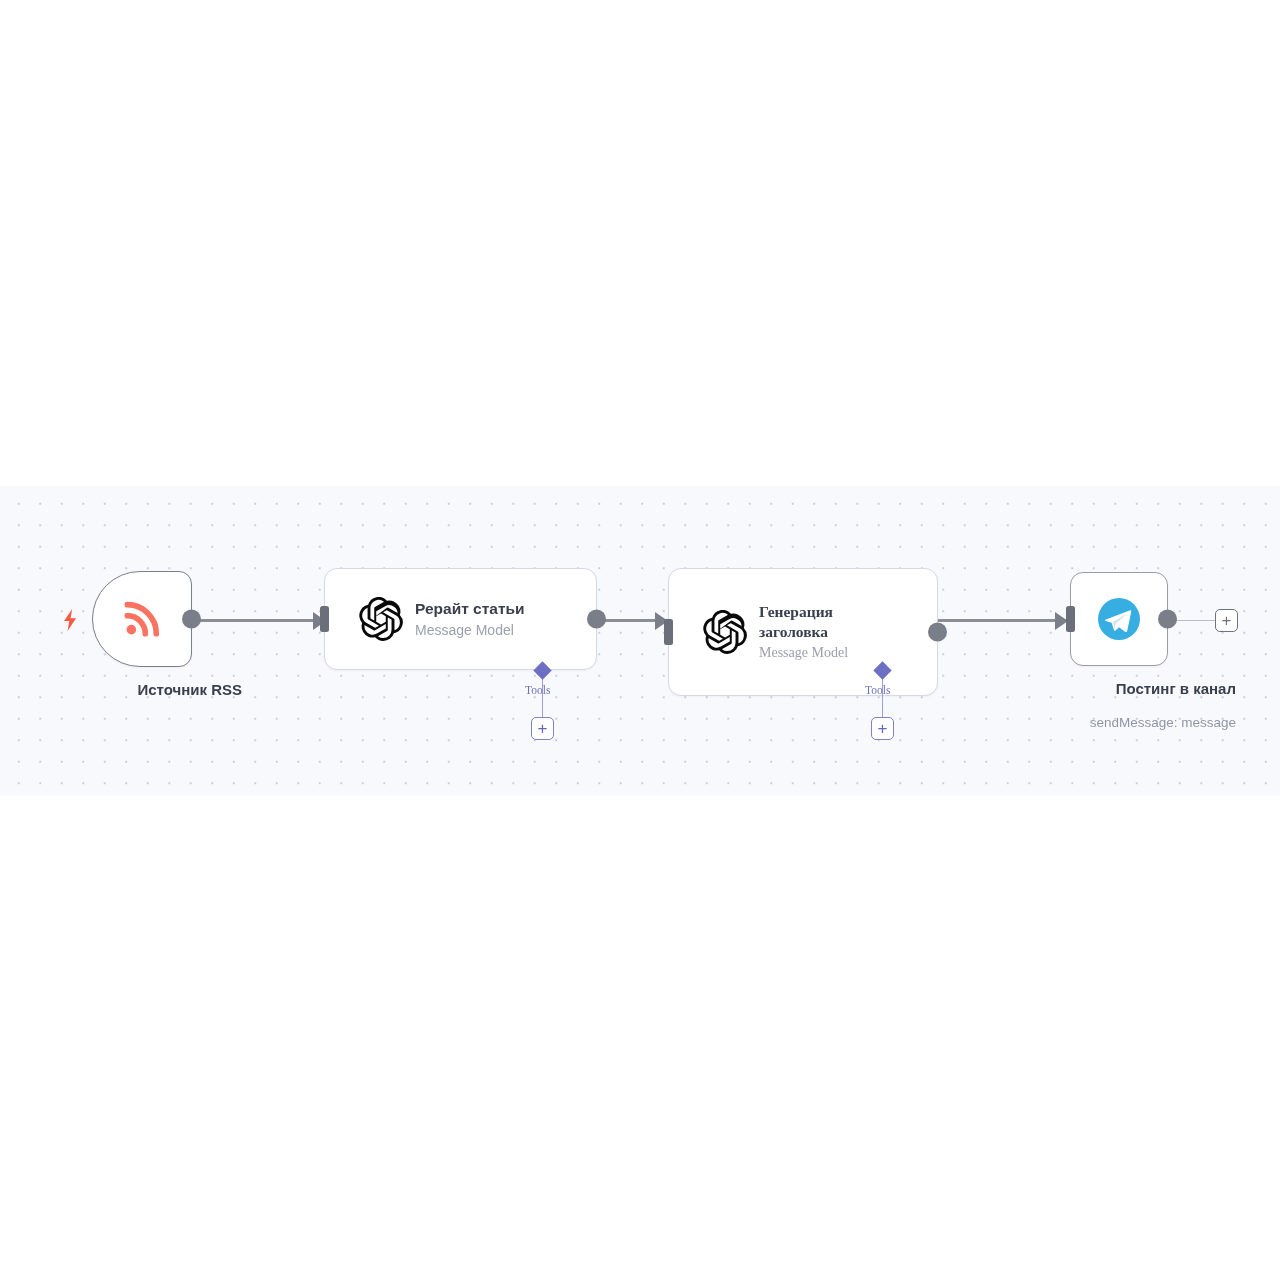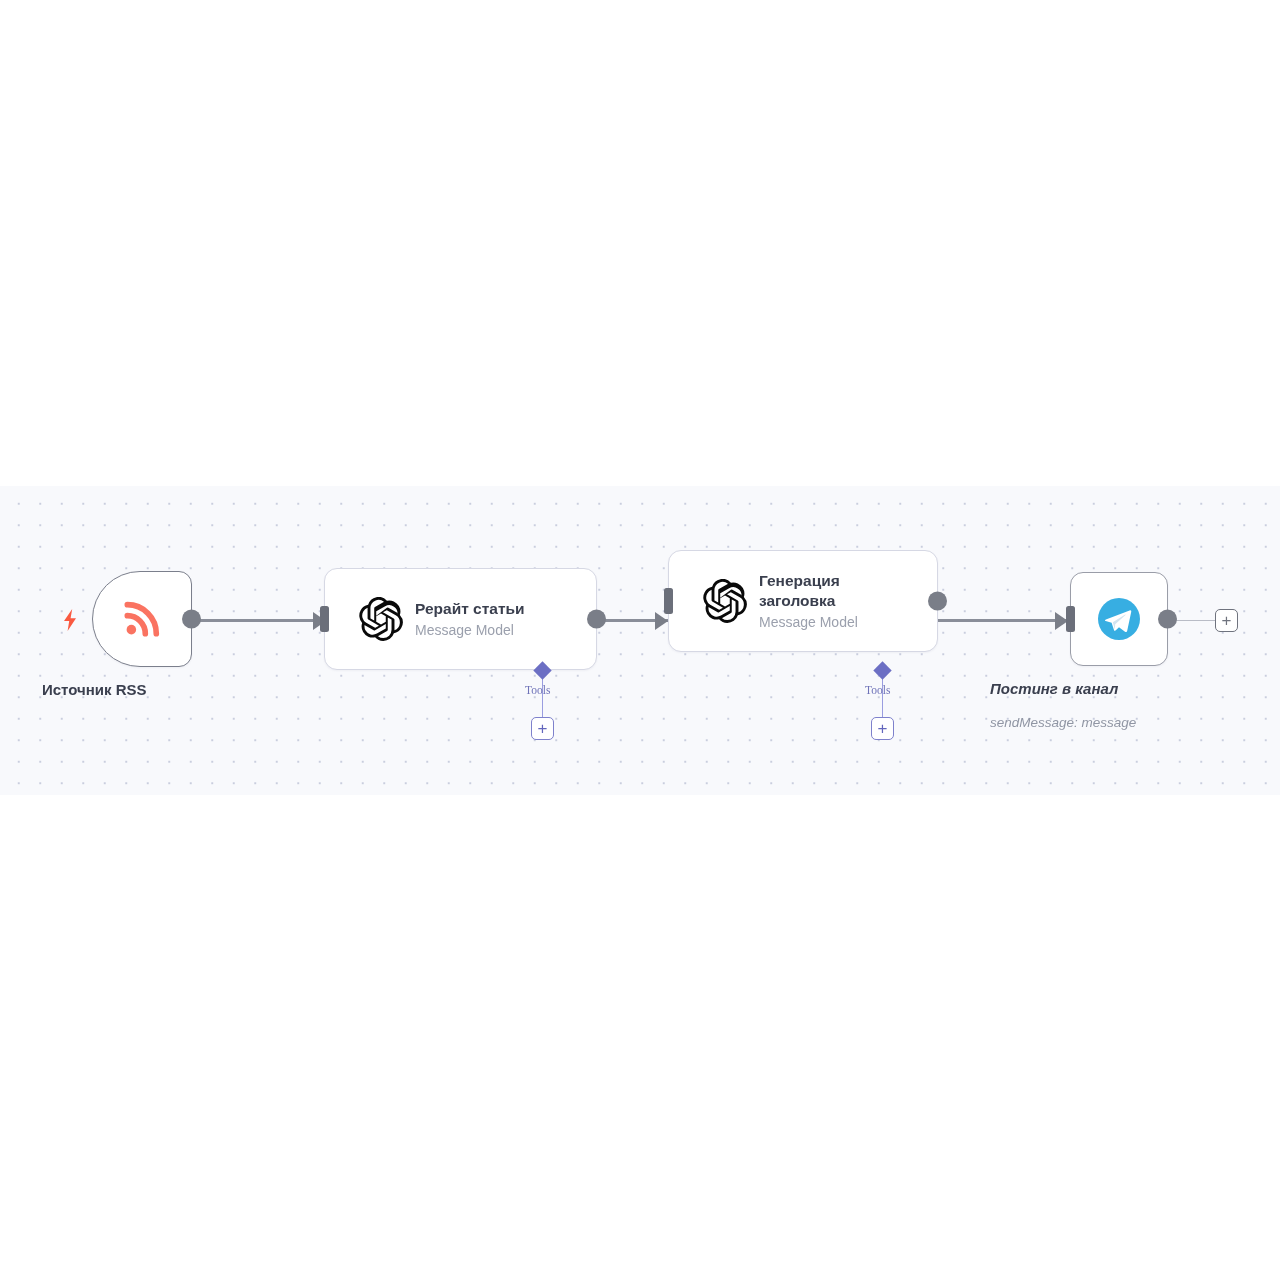--- a/index.html
+++ b/index.html
@@ -106,21 +106,21 @@
     height: 0;
     border-top: 9px solid transparent;
     border-bottom: 9px solid transparent;
     border-left: 13px solid #7a7e88;
     top: 613px;
   }
 
   
   .node-caption {
     position: absolute;
-    text-align: left;
+    text-align: right;
     line-height: 1.25;
   }
 
   .caption-title {
     font-size: 15px;
     font-weight: bold;
     color: #3a3f4e;
     white-space: nowrap;
   }
 
@@ -293,21 +293,21 @@
       <div class="port-out"></div>
     </div>
 
     <div class="tools-group" style="left:536px; top:178px;">
       <div class="tools-line"></div>
       <div class="tools-diamond"></div>
       <div class="tools-label">Tools</div>
       <div class="tools-plus">+</div>
     </div>
 
-    <div class="node node-ai" style="left:668px; top:64px; width:270px; height:102px;">
+    <div class="node node-ai" style="left:668px; top:82px; width:270px; height:128px;font-family:Liberation Serif, serif;">
       <div class="node-icon">
         <svg width="44" height="44" viewBox="0 0 24 24" aria-hidden="true">
           <path fill="#0a0a0a" d="M22.28 9.82a5.98 5.98 0 0 0-.52-4.91 6.05 6.05 0 0 0-6.51-2.9A6 6 0 0 0 4.98 4.2a5.98 5.98 0 0 0-4 2.9 6.05 6.05 0 0 0 .75 7.1 5.98 5.98 0 0 0 .51 4.91 6.05 6.05 0 0 0 6.52 2.9A5.98 5.98 0 0 0 13.26 24a6.05 6.05 0 0 0 5.77-4.21 5.98 5.98 0 0 0 4-2.9 6.05 6.05 0 0 0-.75-7.07ZM13.26 22.43a4.48 4.48 0 0 1-2.88-1.04l.14-.08 4.78-2.76a.79.79 0 0 0 .39-.68v-6.74l2.02 1.17a.07.07 0 0 1 .04.05v5.58a4.5 4.5 0 0 1-4.49 4.5ZM3.6 18.3a4.47 4.47 0 0 1-.54-3.01l.14.09 4.79 2.76a.77.77 0 0 0 .78 0l5.84-3.37v2.33a.08.08 0 0 1-.03.06L9.74 19.95a4.5 4.5 0 0 1-6.14-1.65ZM2.34 7.9a4.48 4.48 0 0 1 2.34-1.97V11.6a.77.77 0 0 0 .39.68l5.81 3.35-2.02 1.17a.08.08 0 0 1-.07 0l-4.83-2.79A4.5 4.5 0 0 1 2.34 7.9Zm16.6 3.86-5.83-3.39L15.13 7.2a.08.08 0 0 1 .07 0l4.83 2.79a4.49 4.49 0 0 1-.68 8.1v-5.67a.79.79 0 0 0-.4-.67Zm2.01-3.02-.14-.09-4.78-2.79a.78.78 0 0 0-.79 0L9.4 10.23V7.9a.07.07 0 0 1 .03-.06l4.83-2.79a4.49 4.49 0 0 1 6.67 4.65ZM8.3 12.87 6.28 11.7a.08.08 0 0 1-.04-.06V6.07a4.49 4.49 0 0 1 7.37-3.45l-.14.08L8.69 5.46a.79.79 0 0 0-.39.68v6.73Zm1.1-2.36 2.6-1.5 2.6 1.5v3l-2.6 1.5-2.6-1.5v-3Z"></path>
         </svg>
       </div>
       <div class="node-text" style="max-width:140px;">
         <div class="node-title">Генерация заголовка</div>
         <div class="node-sub">Message Model</div>
       </div>
       <div class="port-in"></div>
@@ -326,21 +326,21 @@
         <svg width="48" height="48" viewBox="0 0 48 48" aria-hidden="true">
           <circle cx="24" cy="24" r="21" fill="#37aee2"></circle>
           <path d="M34.6 15.4 10.9 24.4c-1.2.5-1.2 1.2-.2 1.5l5.9 1.8 2.3 7c.3.8.1 1.1.9 1.1.6 0 .9-.3 1.3-.7l2.9-2.8 6 4.5c1.1.6 1.9.3 2.2-1l4-18.8c.4-1.6-.6-2.3-1.6-1.6Z" fill="#ffffff"></path>
           <path d="M17.8 27.3 29.8 19.8c.6-.4 1.1-.2.7.2l-10.3 9.3-.4 5.2Z" fill="#d2e4f0"></path>
         </svg>
       </div>
       <div class="port-in"></div>
       <div class="port-out"></div>
     </div>
 
-    <div class="node-caption" style="left:990px; top:194px; width:220px;font-style:italic;">
+    <div class="node-caption" style="left:1016px; top:194px; width:220px;">
       <div class="caption-title">Постинг в канал</div>
       <div class="caption-sub">sendMessage: message</div>
     </div>
 
     <div class="out-plus" style="left:1215px; top:123px;">+</div>
 
   </div>
 </div>
 
 </body></html>

